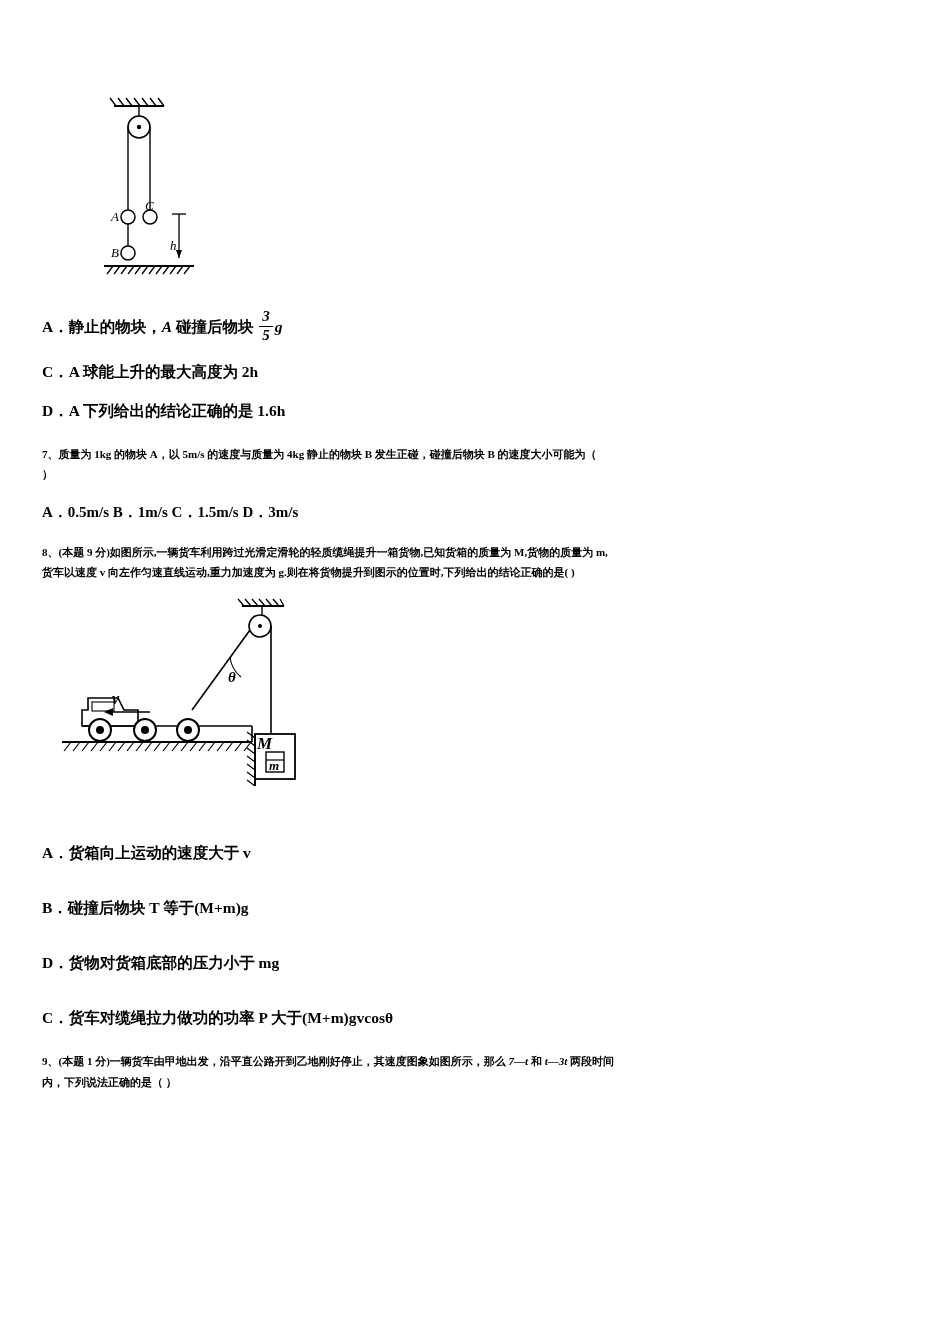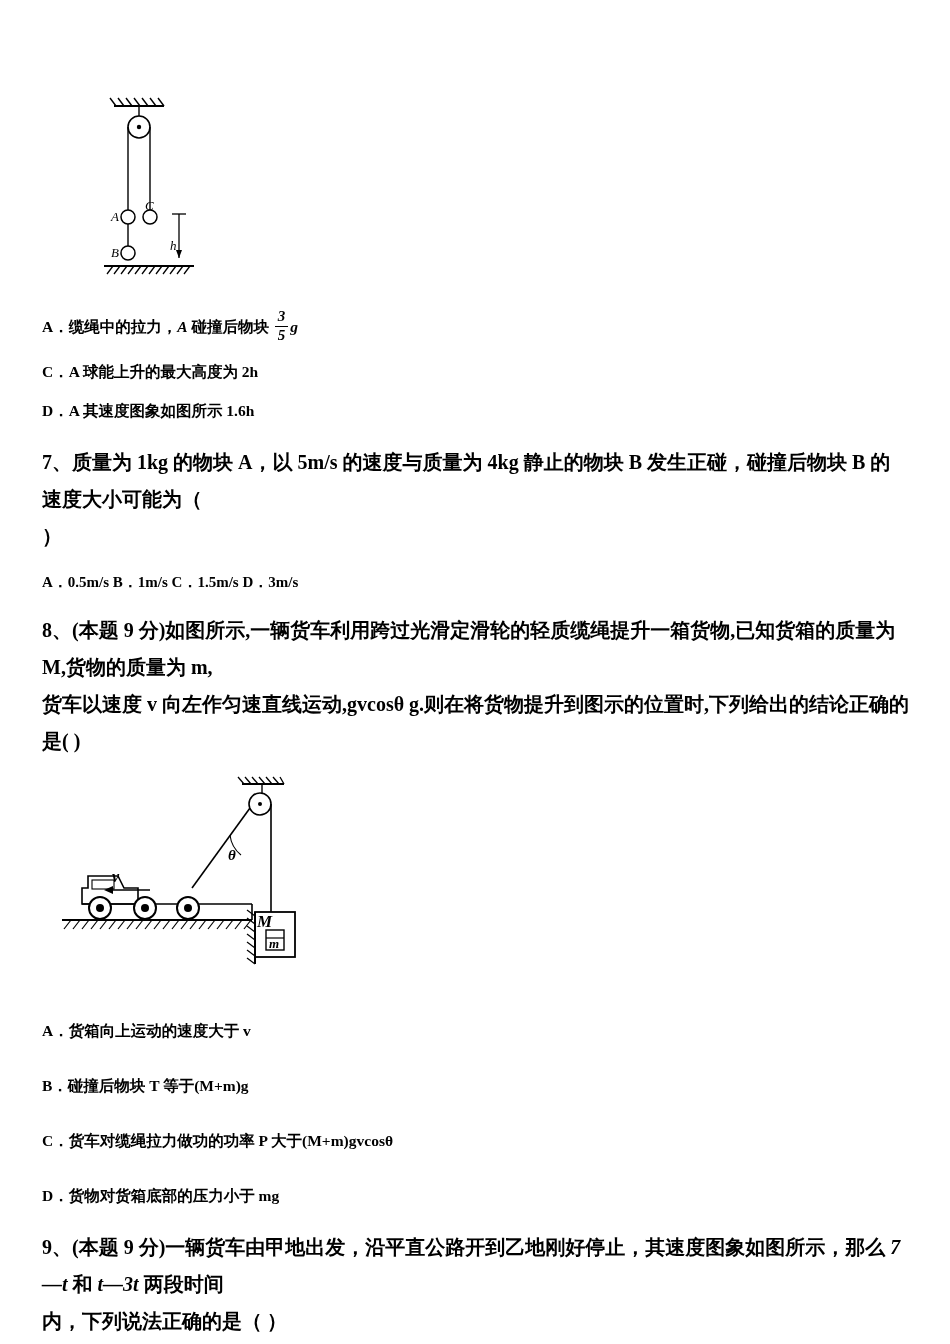--- a/index.html
+++ b/index.html
@@ -38,21 +38,21 @@
     font-size: 15.5px;
     font-weight: bold;
     margin: 16px 0 0 0;
     line-height: 1.5;
   }
   .opt .lead {
     font-family: "Liberation Serif", serif;
     font-weight: bold;
   }
   .qtext {
-    font-size: 20px;
+    font-size: 11px;
     font-weight: bold;
     line-height: 1.85;
     margin-top: 18px;
   }
   .qtext.q7 { margin-top: 22px; }
   .opt-row {
     font-size: 15px;
     font-weight: bold;
     margin-top: 14px;
   }
@@ -145,42 +145,42 @@
           <line x1="104" y1="184" x2="110" y2="176"></line>
           <line x1="111" y1="184" x2="117" y2="176"></line>
           <line x1="118" y1="184" x2="124" y2="176"></line>
           <line x1="125" y1="184" x2="131" y2="176"></line>
           <line x1="132" y1="184" x2="138" y2="176"></line>
         </g>
       </svg>
     </div>
 
     <div class="opt" style="margin-top:24px;">
-      <span class="lead">A．</span><span>缆绳中的拉力，</span><span class="italic">A</span><span> 碰撞后物块 </span><span class="frac"><span class="num italic">3</span><span class="den italic">5</span></span><span class="italic">g</span>
+      <span class="lead">A．</span><span>静止的物块，</span><span class="italic">A</span><span> 碰撞后物块 </span><span class="frac"><span class="num italic">3</span><span class="den italic">5</span></span><span class="italic">g</span>
     </div>
 
 
     <div class="opt">
       <span class="lead">C．</span><span>A 球能上升的最大高度为 2h</span>
     </div>
 
     <div class="opt">
-      <span class="lead">D．</span><span>A 其速度图象如图所示 1.6h</span>
+      <span class="lead">D．</span><span>A 下列给出的结论正确的是 1.6h</span>
     </div>
 
     <div class="qtext q7">
       <span>7、</span><span>质量为 1kg 的物块 A，以 5m/s 的速度与质量为 4kg 静止的物块 B 发生正碰，碰撞后物块 B 的速度大小可能为（</span><br>
       <span>）</span>
     </div>
 
     <div class="opt-row" style="margin-top:18px;">A．0.5m/s    B．1m/s    C．1.5m/s    D．3m/s</div>
 
     <div class="qtext" style="margin-top:20px;">
       <span>8、</span><span>(本题 9 分)如图所示,一辆货车利用跨过光滑定滑轮的轻质缆绳提升一箱货物,已知货箱的质量为 M,货物的质量为 m,</span><br>
-      <span>货车以速度 v 向左作匀速直线运动,gvcosθ g.则在将货物提升到图示的位置时,下列给出的结论正确的是( )</span>
+      <span>货车以速度 v 向左作匀速直线运动,重力加速度为 g.则在将货物提升到图示的位置时,下列给出的结论正确的是( )</span>
     </div>
 
     <div class="fig-truck">
       <svg width="460" height="215" viewBox="0 0 460 215">
 
         <line x1="190" y1="12" x2="232" y2="12" stroke="#000" stroke-width="2"></line>
         <g stroke="#000" stroke-width="1.3">
           <line x1="192" y1="12" x2="186" y2="5"></line>
           <line x1="199" y1="12" x2="193" y2="5"></line>
           <line x1="206" y1="12" x2="200" y2="5"></line>
@@ -263,26 +263,26 @@
     </div>
 
     <div class="optlist">
       <div class="opt-item">
         <span class="lead">A．</span><span>货箱向上运动的速度大于 v</span>
       </div>
       <div class="opt-item">
         <span class="lead">B．</span><span>碰撞后物块 T 等于(M+m)g</span>
       </div>
       <div class="opt-item">
+        <span class="lead">D．</span><span>货物对货箱底部的压力小于 mg</span>
+      </div>
+      <div class="opt-item">
         <span class="lead">C．</span><span>货车对缆绳拉力做功的功率 P 大于(M+m)gvcosθ</span>
       </div>
-      <div class="opt-item">
-        <span class="lead">D．</span><span>货物对货箱底部的压力小于 mg</span>
-      </div>
     </div>
 
     <div class="qtext" style="margin-top:22px;">
-      <span>9、</span><span>(本题 9 分)一辆货车由甲地出发，沿平直公路开到乙地刚好停止，其速度图象如图所示，那么 </span><span class="italic">7—t</span><span> 和 </span><span class="italic">t—3t</span><span> 两段时间</span><br>
+      <span>9、</span><span>(本题 1 分)一辆货车由甲地出发，沿平直公路开到乙地刚好停止，其速度图象如图所示，那么 </span><span class="italic">7—t</span><span> 和 </span><span class="italic">t—3t</span><span> 两段时间</span><br>
       <span>内，下列说法正确的是（       ）</span>
     </div>
 
   </div>
 </div>
 
 </body></html>

